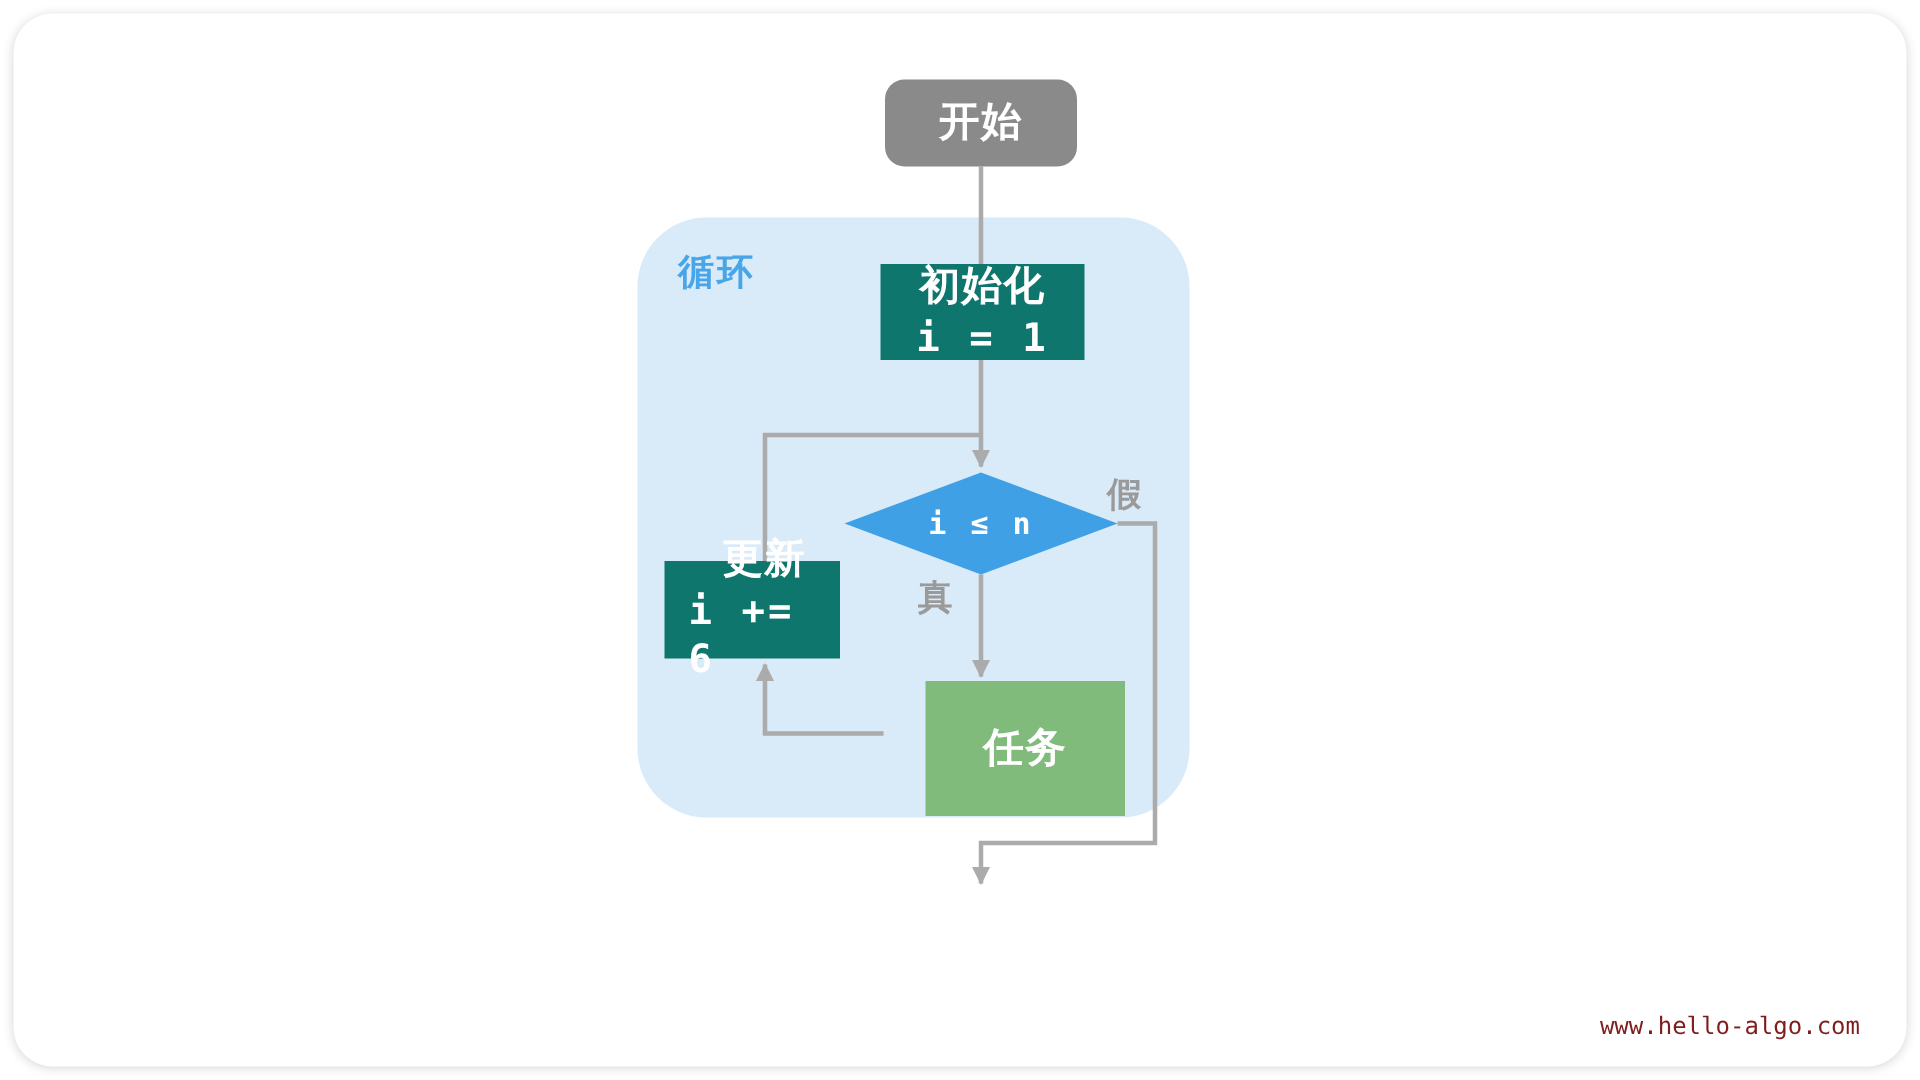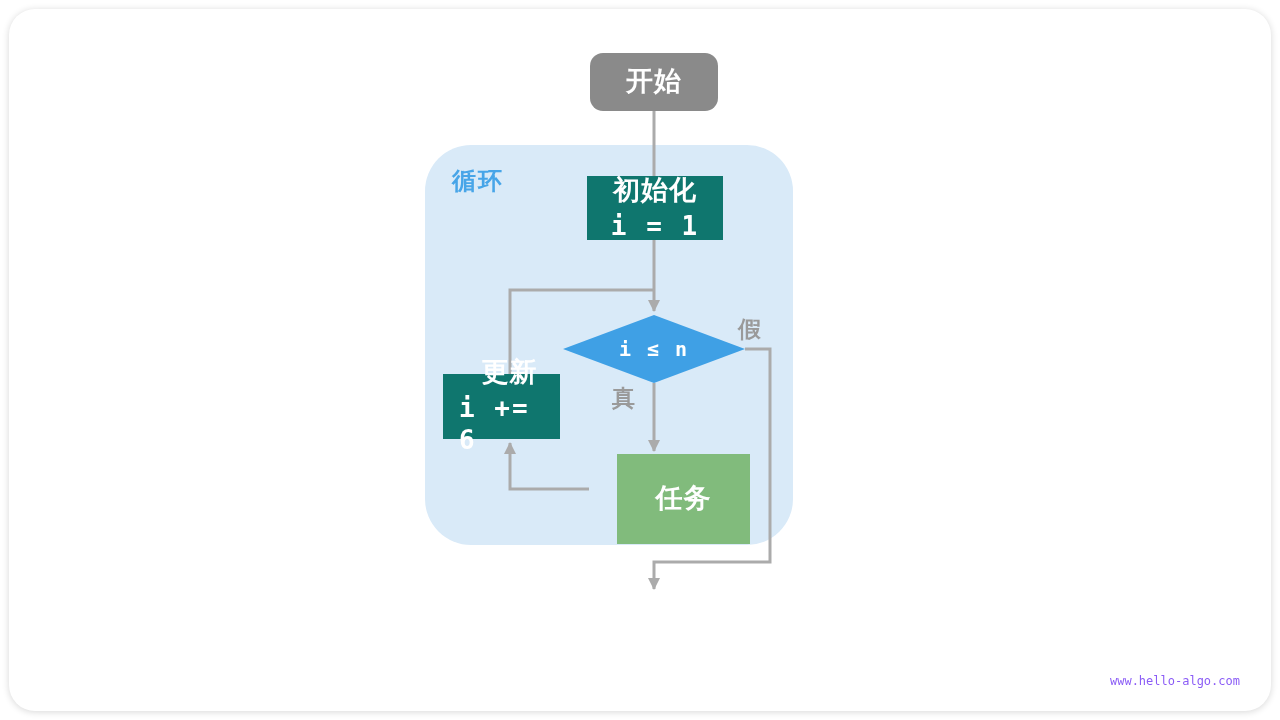--- a/index.html
+++ b/index.html
@@ -87,22 +87,22 @@
     font-size: 23px;
     font-weight: bold;
     z-index: 3;
   }
   .branch-true  { left: 612px; top: 383px; }
   .branch-false { left: 738px; top: 314px; }
   .watermark {
     position: absolute;
     right: 40px; top: 674px;
     font-family: "DejaVu Sans Mono", "Liberation Mono", monospace;
-    font-size: 12px;
-    color: #8b5cf6;
+    font-size: 16px;
+    color: #7f1d1d;
     z-index: 3;
   }
 </style>
 </head>
 <body>
 
 <div class="stage">
 
   <div class="card"></div>
 

